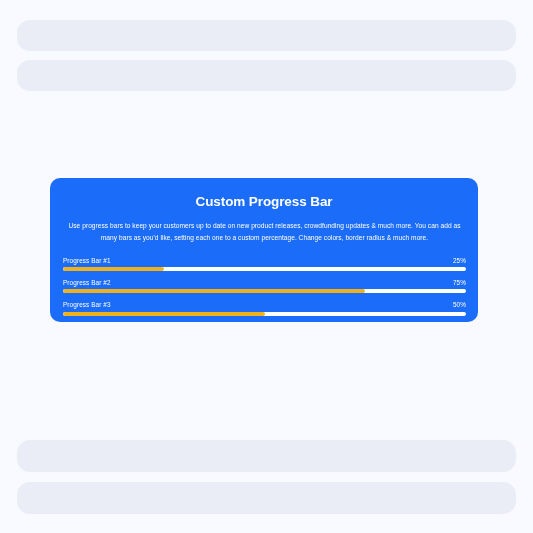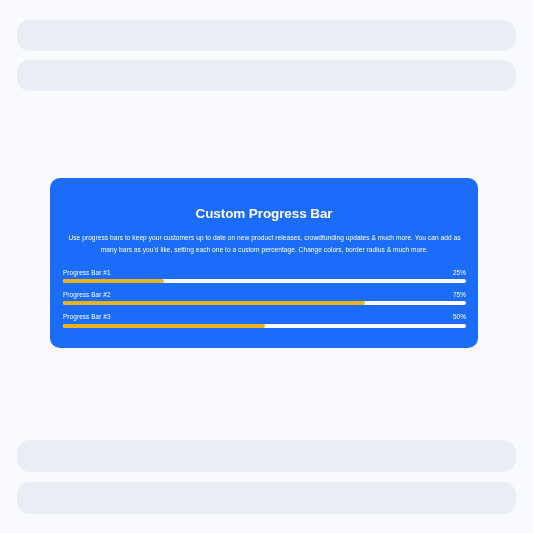--- a/index.html
+++ b/index.html
@@ -41,25 +41,25 @@
     border-radius: 13px;
   }
   .skeleton-group.bottom .skeleton-bar { height: 32px; }
 
   
   .card {
     position: absolute;
     left: 50px;
     top: 178px;
     width: 428px;
-    height: 170px;
+    height: 144px;
     box-sizing: border-box;
     background: #1b6cf8;
     border-radius: 10px;
-    padding: 28px 13px 14px 13px;
+    padding: 16px 13px 14px 13px;
   }
 
   .card-title {
     margin: 0;
     text-align: center;
     color: #ffffff;
     font-size: 13.5px;
     font-weight: bold;
     letter-spacing: -0.1px;
     line-height: 1.2;

